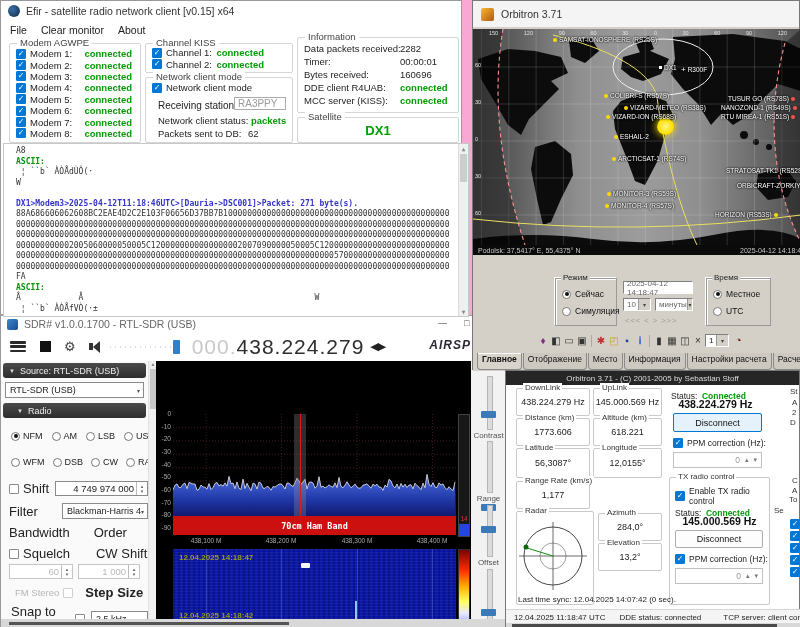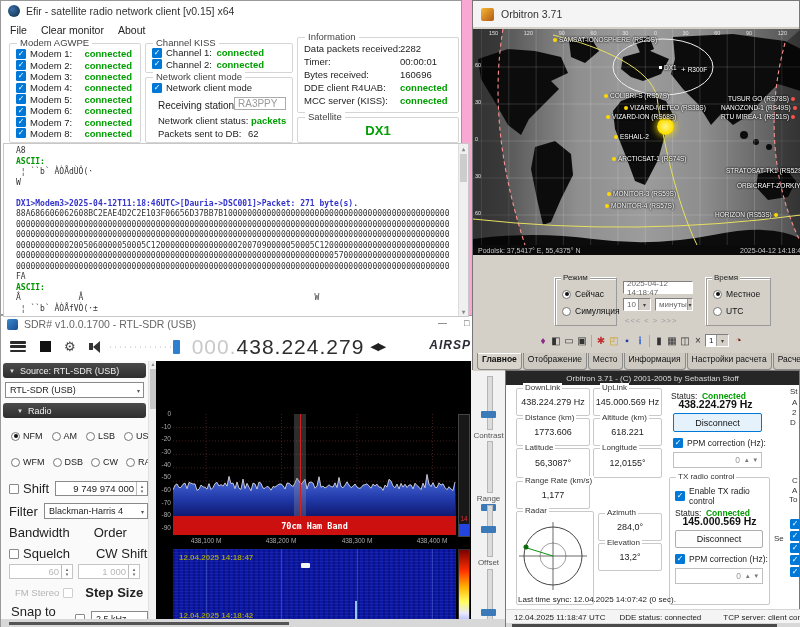--- a/index.html
+++ b/index.html
@@ -741,28 +741,28 @@
 
           <label class="rdo-it">
             <span class="rdo"></span>
             <span class="rlbl2">RAW</span>
           </label>
         </div>
       <div style="display:flex;align-items:center;gap:4px;margin:14px 0 0 8px;">
         <span class="cb"></span>
         <span class="slbl">Shift</span>
         <div class="numfield" style="width:96px;margin-left:2px;">
-          <span class="nv">9 749 974 000</span>
+          <span class="nv">4 749 974 000</span>
           <span class="spin">
               <span>▴</span>
               <span>▾</span>
             </span>
         </div>
       </div>
-      <div style="display:flex;align-items:center;gap:6px;margin:7px 0 0 8px;">
+      <div style="display:flex;align-items:center;gap:24px;margin:7px 0 0 8px;">
         <span class="slbl">Filter</span>
         <div class="combo" style="width:104px;">
           <span>Blackman-Harris 4</span>
           <span class="cv">▾</span>
         </div>
       </div>
       <div style="display:flex;margin:6px 0 0 8px;gap:24px;">
         <span class="slbl">Bandwidth</span>
         <span class="slbl">Order</span>
       </div>
@@ -1007,21 +1007,21 @@
 
     <div>
 
     <span class="frag" style="position: absolute; left: 284px; top: 16px;">St</span>
         <span class="frag" style="position: absolute; left: 286px; top: 27px;">A</span>
         <span class="frag" style="position: absolute; left: 286px; top: 37px;">2</span>
         <span class="frag" style="position: absolute; left: 284px; top: 47px;">D</span>
         <span class="frag" style="position: absolute; left: 286px; top: 105px;">C</span>
         <span class="frag" style="position: absolute; left: 286px; top: 115px;">A</span>
         <span class="frag" style="position: absolute; left: 283px; top: 124px;">To</span>
-        <span class="frag" style="position: absolute; left: 268px; top: 135px; margin-top: 28px;">Se</span>
+        <span class="frag" style="position: absolute; left: 268px; top: 135px;">Se</span>
       </div>
     <span class="cb on abs" style="left:284px;top:148px;"></span>
     <span class="cb on abs" style="left:284px;top:160px;"></span>
     <span class="cb on abs" style="left:284px;top:172px;"></span>
     <span class="cb on abs" style="left:284px;top:184px;"></span>
     <span class="cb on abs" style="left:284px;top:196px;"></span>
   </div>
 
 </div>
 

